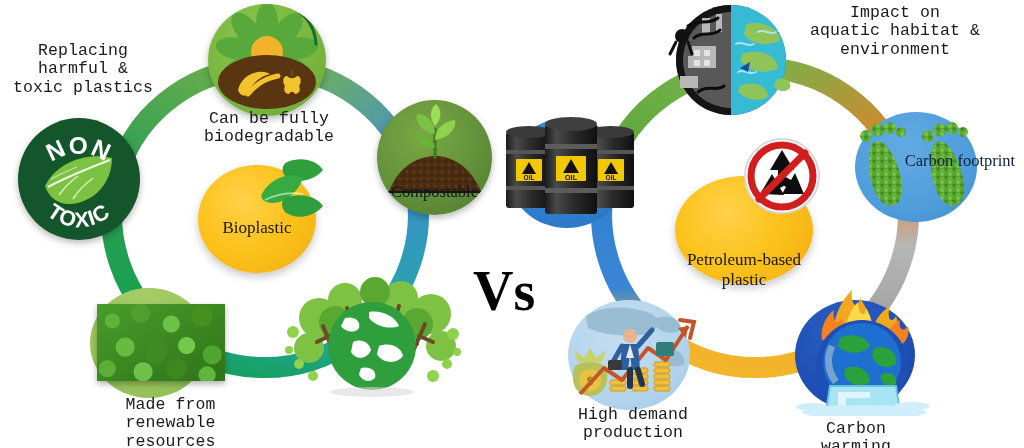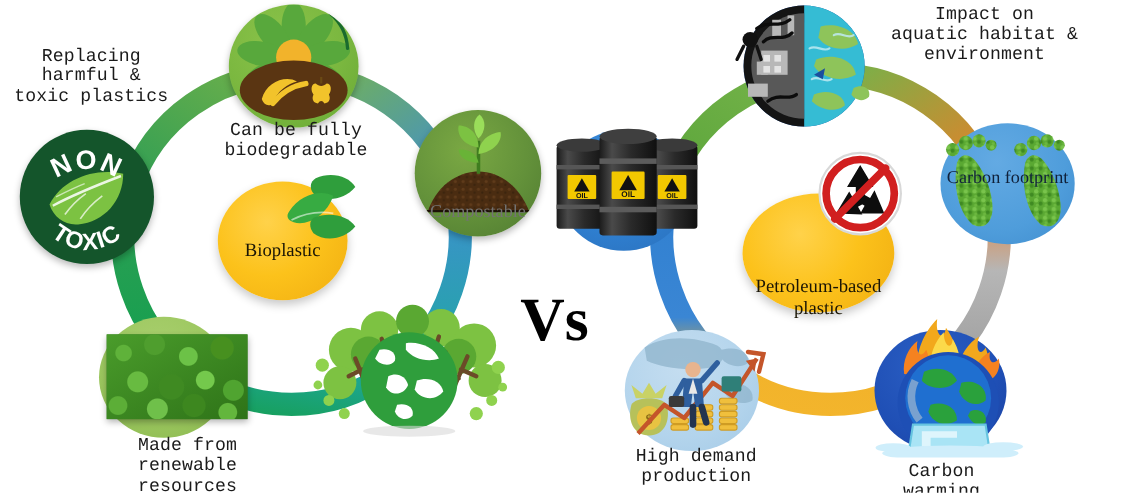--- a/index.html
+++ b/index.html
@@ -53,21 +53,21 @@
   .lightblue-circle{background:radial-gradient(circle at 42% 32%, #c4ddf0 0%, #b3d4ec 60%, #a3c9e6 100%);}
   .skyblue-circle{background:radial-gradient(circle at 42% 32%, #63aae3 0%, #4f9ddb 60%, #3f8ccd 100%);}
   .navy-circle{background:radial-gradient(circle at 42% 30%, #2b5fc4 0%, #1f4fb5 60%, #1a3f9e 100%);}
   .dark-blue-ring{background:#2a5fb5;}
 
   .overlay-label{
     position:absolute;width:100%;text-align:center;
     font-family:"Liberation Serif","DejaVu Serif",serif;
     color:#10170d;line-height:1.08;
   }
-  .overlay-label.dark{color:#10213a;}
+  .overlay-label.dark{color:#10213a;padding-left:44px;}
 
   .vs{
     position:absolute;font-family:"Liberation Serif","DejaVu Serif",serif;
     font-weight:700;color:#000;line-height:1;
   }
 
   
   .foliage{
     position:absolute;
     background-color:#2f7a1e;
@@ -233,21 +233,21 @@
       </defs>
       <line x1="6" y1="92" x2="109" y2="92" stroke="#1d1206" stroke-width="2"></line>
 
       <path d="M 58 58 L 58 28" stroke="#3f7d1f" stroke-width="3.2" fill="none"></path>
       <path d="M 58 34 C 44 32 38 22 40 14 C 50 14 58 22 58 34 Z" fill="#7cc242"></path>
       <path d="M 58 40 C 72 38 80 28 78 20 C 67 21 58 29 58 40 Z" fill="#8fd24e"></path>
       <path d="M 58 26 C 52 18 53 8 59 4 C 65 9 65 19 58 26 Z" fill="#9ade5a"></path>
       <path d="M 58 48 C 46 48 40 42 40 36 C 49 35 57 40 58 48 Z" fill="#69b337"></path>
     </svg>
   </div>
-  <div class="overlay-label" style="left:377px;top:183px;width:115px;font-size:16.5px;color:#737373;">Compostable</div>
+  <div class="overlay-label" style="left:377px;top:183px;width:115px;font-size:16.5px;color:#0f172a;">Compostable</div>
 
   <div class="node blob-yellow" style="left:198px;top:165px;width:118px;height:108px;">
   </div>
   <svg class="abs" style="left:243px;top:152px;" width="86" height="78" viewBox="0 0 86 78">
     <path d="M 44 10 C 58 4 74 8 80 18 C 70 30 52 32 42 24 C 38 19 39 13 44 10 Z" fill="#2f9e3c"></path>
     <path d="M 20 40 C 30 24 50 20 60 26 C 54 44 36 54 24 50 C 18 48 17 44 20 40 Z" fill="#37ab42"></path>
     <path d="M 42 46 C 56 40 74 44 80 54 C 70 66 52 68 42 60 C 38 55 38 49 42 46 Z" fill="#2f9e3c"></path>
     <path d="M 22 48 C 34 42 48 40 60 42" stroke="#ffffff" stroke-width="1.6" fill="none" opacity=".55"></path>
   </svg>
   <div class="blob-label" style="left:198px;top:218px;width:118px;font-size:17px;">Bioplastic</div>

